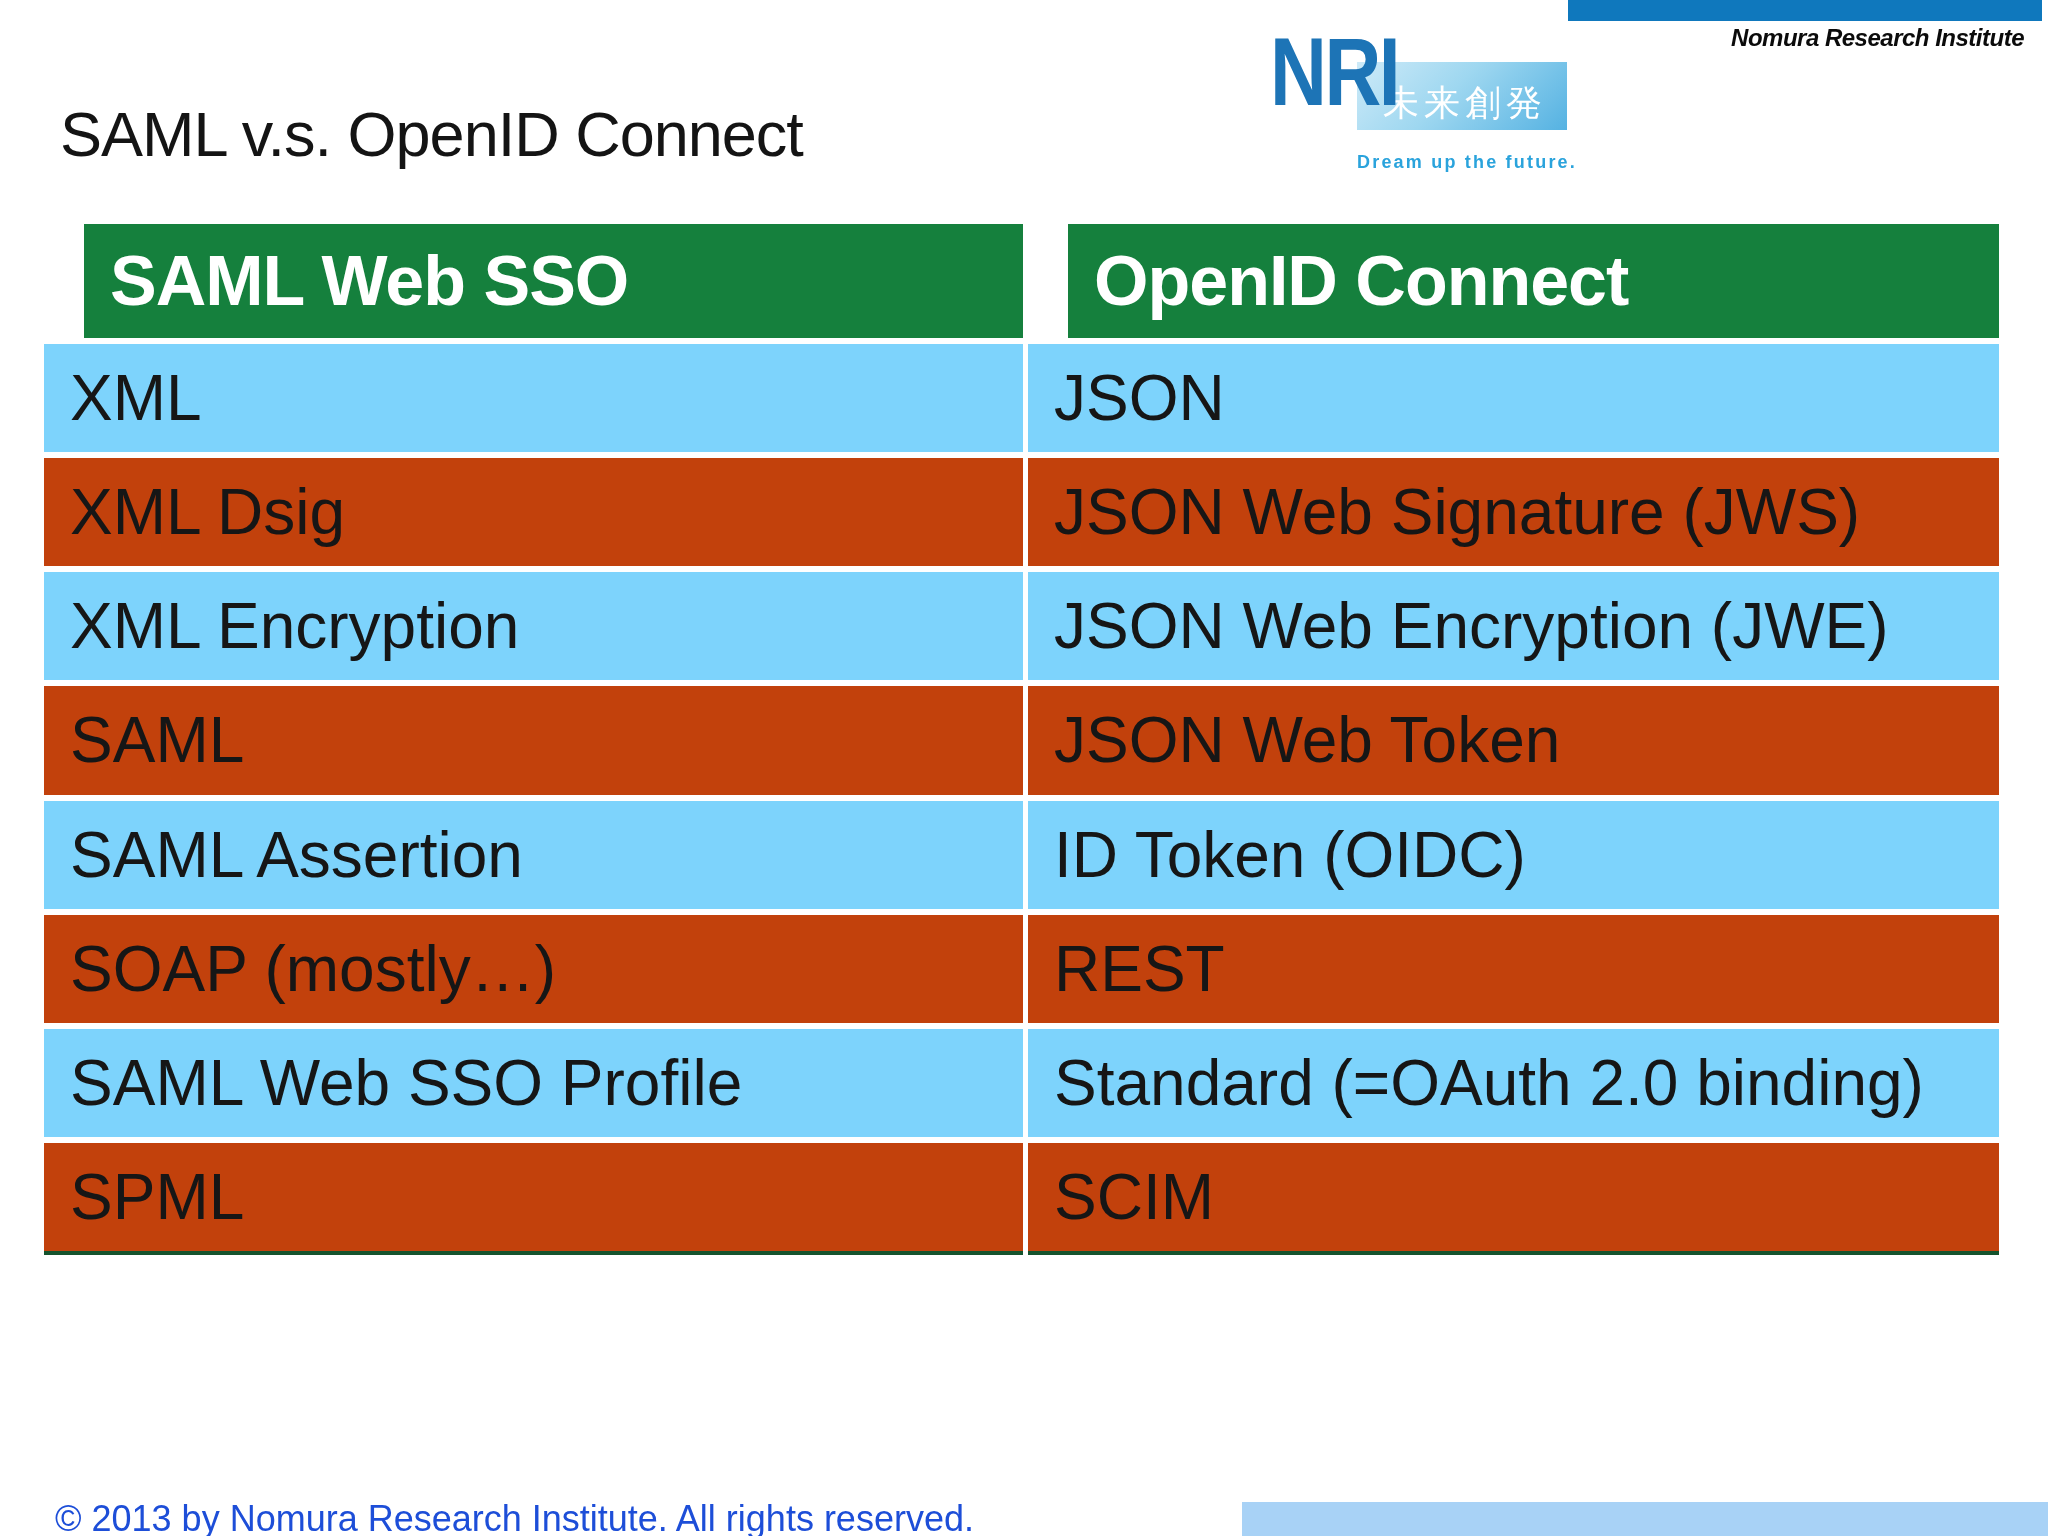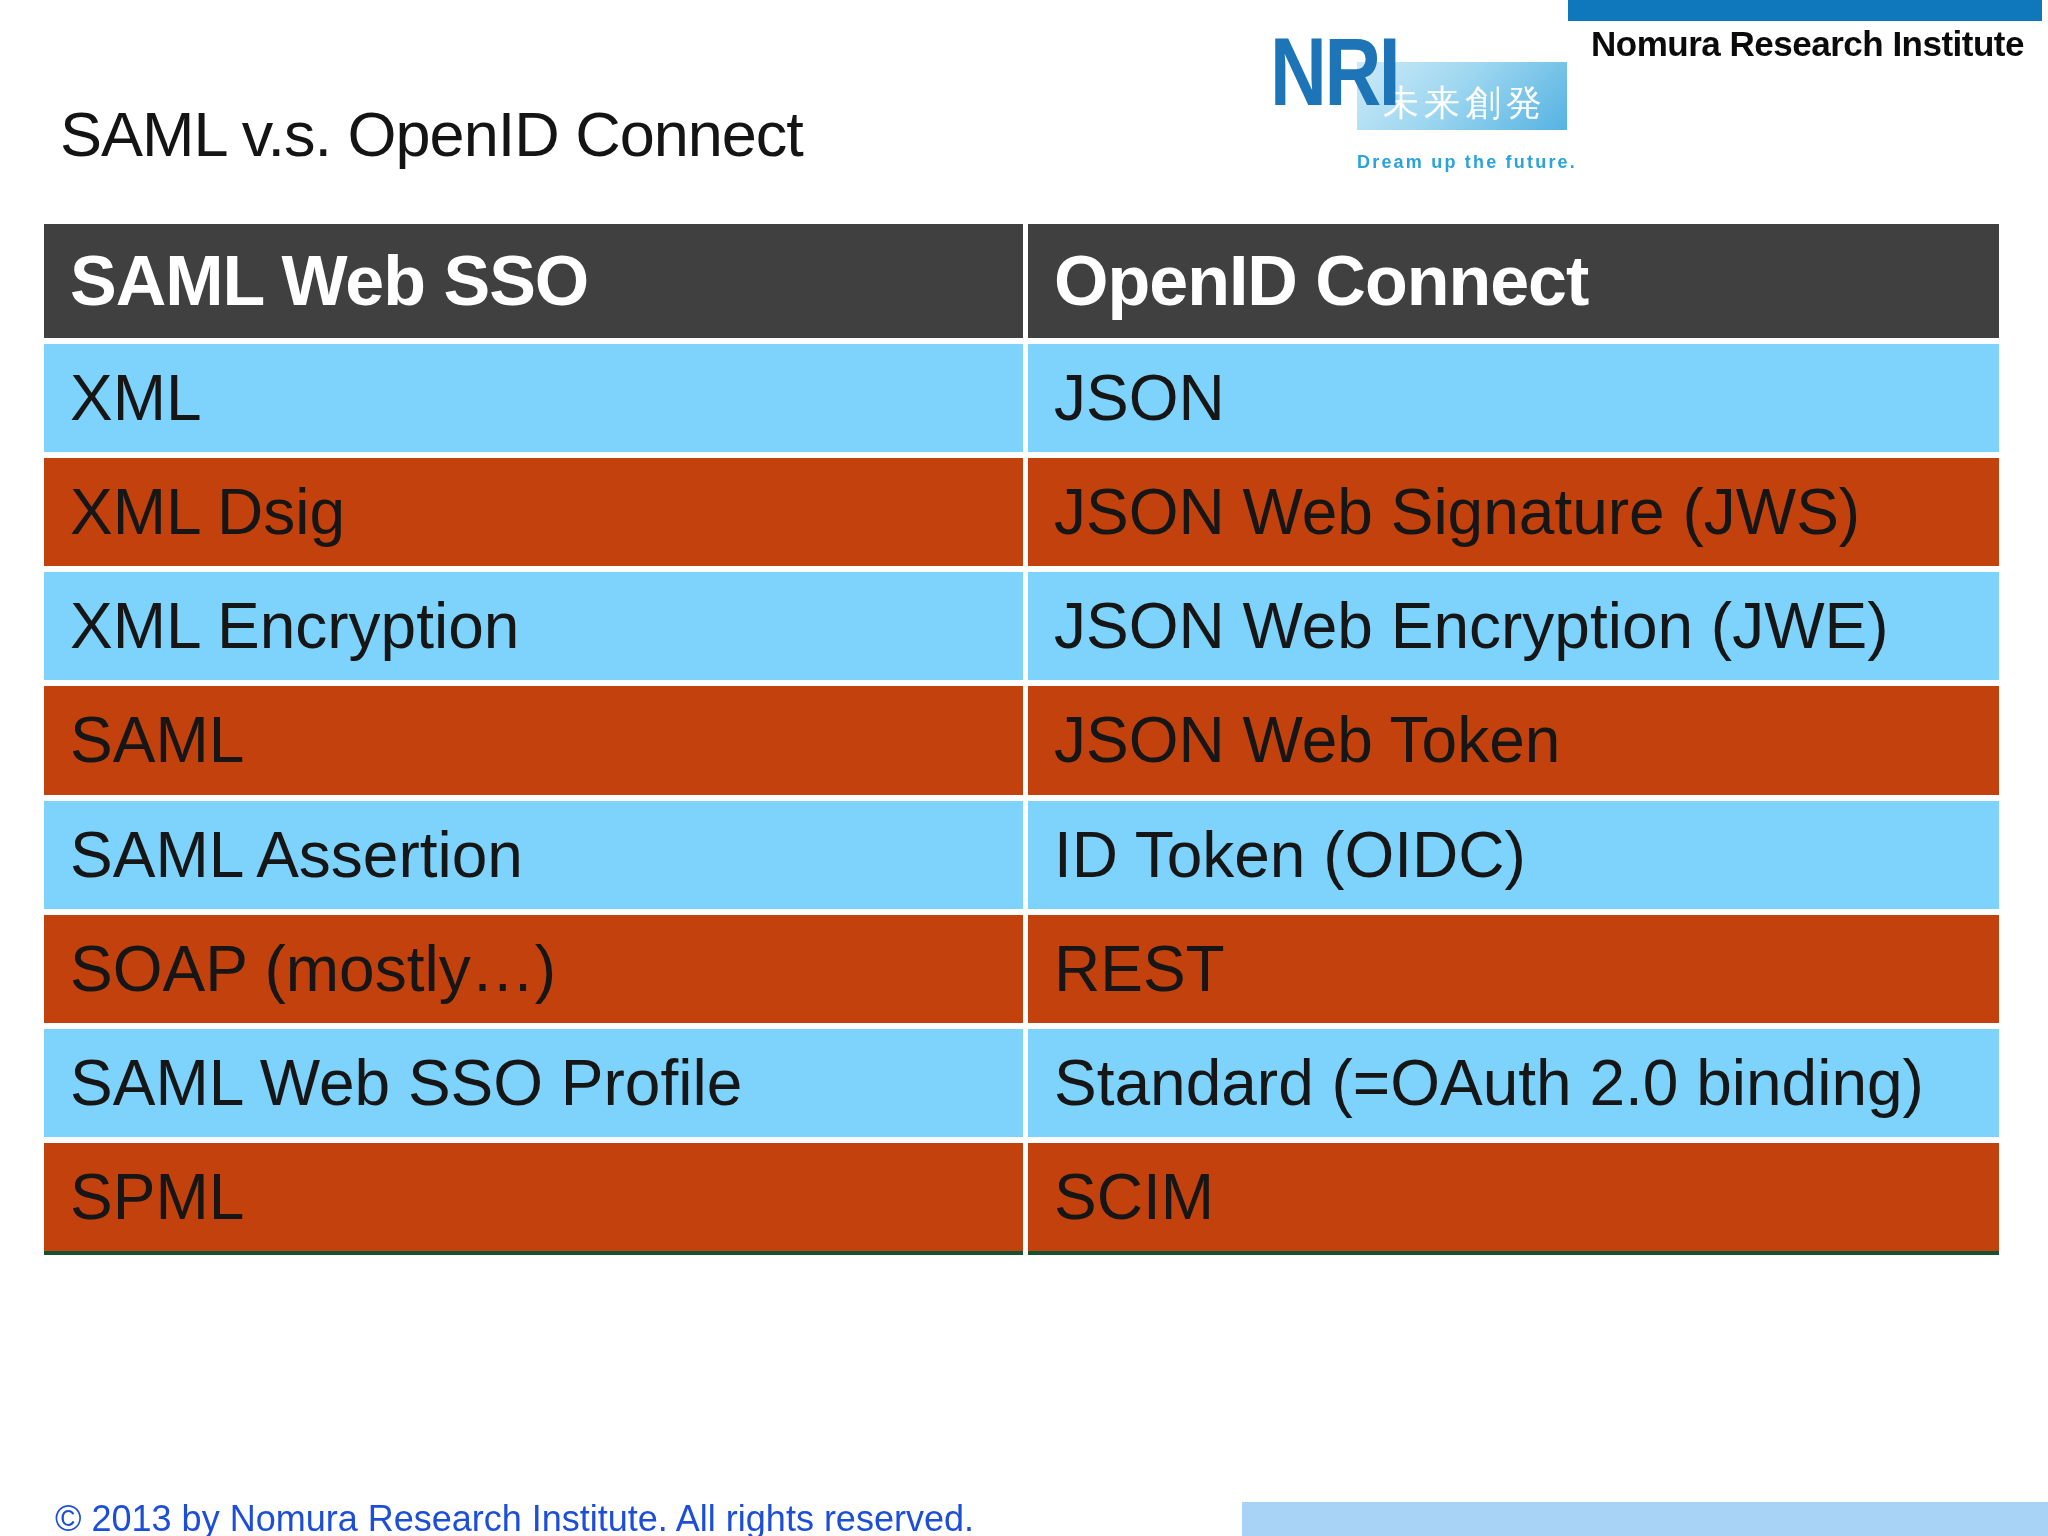--- a/index.html
+++ b/index.html
@@ -52,24 +52,25 @@
     position: absolute; left: 87px; top: 124px;
     font-size: 18px; font-weight: 700;
     letter-spacing: 2.2px;
     color: #2aa3dc;
     white-space: nowrap;
     z-index: 2;
   }
 
   .company-name {
     position: absolute; top: 24px; right: 24px;
-    font-size: 35px; font-weight: 700;
+    font-size: 24px; font-weight: 700;
     color: #0b0b0b;
     letter-spacing: -0.5px;
     white-space: nowrap;
+    font-style: italic;
   }
 
   .slide-title {
     position: absolute; left: 60px; top: 98px;
     margin: 0;
     font-size: 63px; font-weight: 400;
     color: #141414;
     letter-spacing: -1px;
     white-space: nowrap;
   }
@@ -84,27 +85,28 @@
     row-gap: 6px;
   }
   .cell {
     font-size: 64px;
     line-height: 1.22;
     color: #161616;
     padding: 15px 26px;
     box-sizing: border-box;
   }
   .th {
-    background: #404040;
+    background: #15803d;
     color: #ffffff;
     font-size: 70px;
     font-weight: 700;
     line-height: 1.06;
     padding: 20px 26px;
     letter-spacing: -1px;
+    margin-left: 40px;
   }
   .dark  { background: #7dd3fc; }
   .light { background: #c2410c; }
   .bb    { border-bottom: 4px solid #14532d; }
 
   .footer-copyright {
     position: absolute; left: 55px; top: 1498px;
     font-size: 36px;
     color: #1d4ed8;
     white-space: nowrap;

